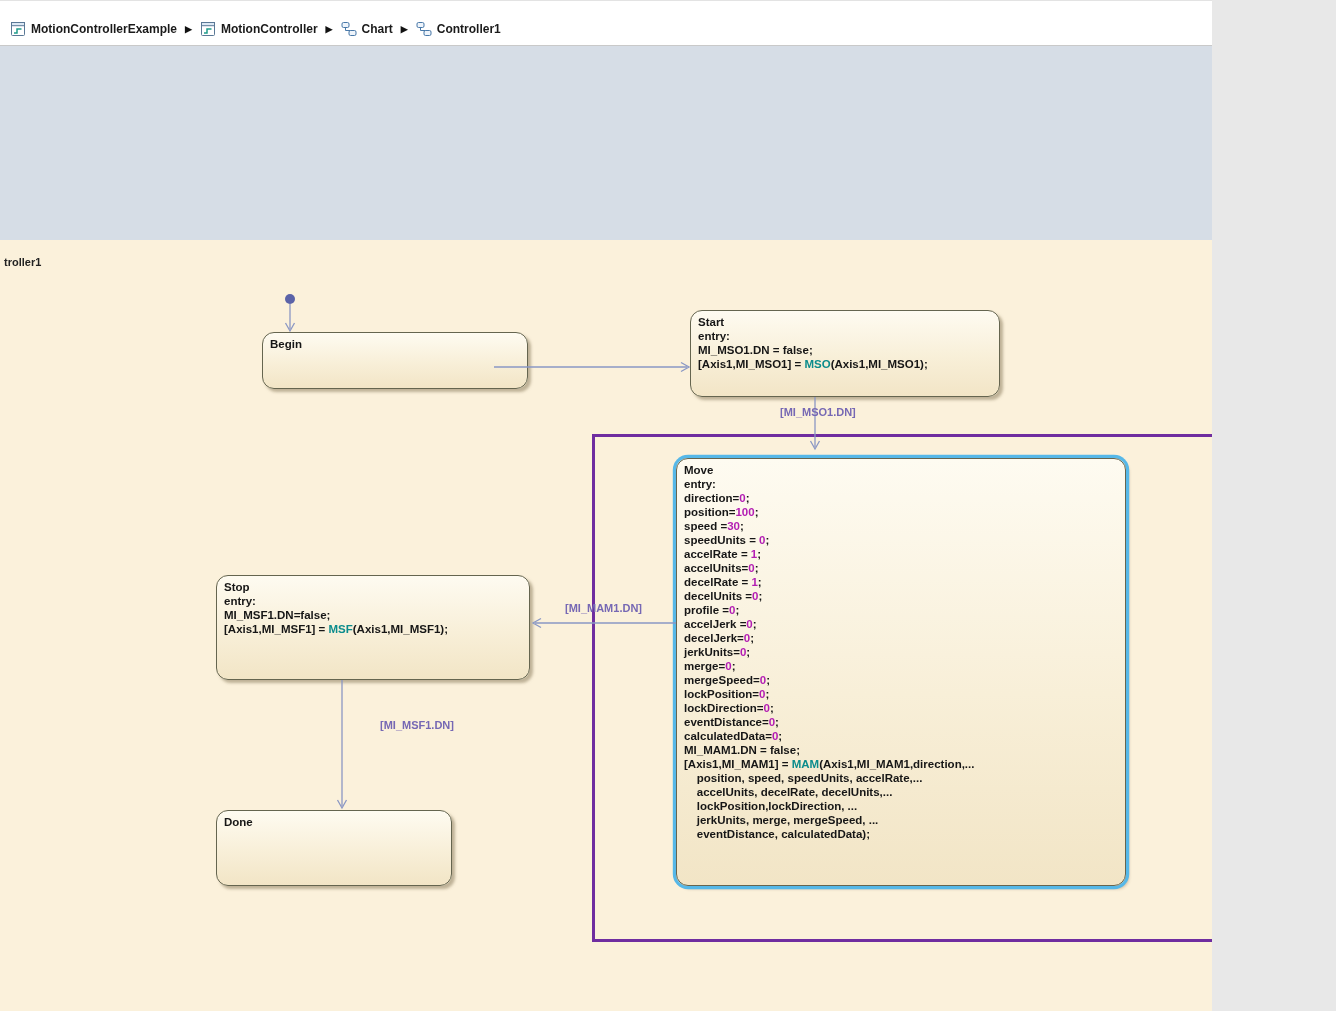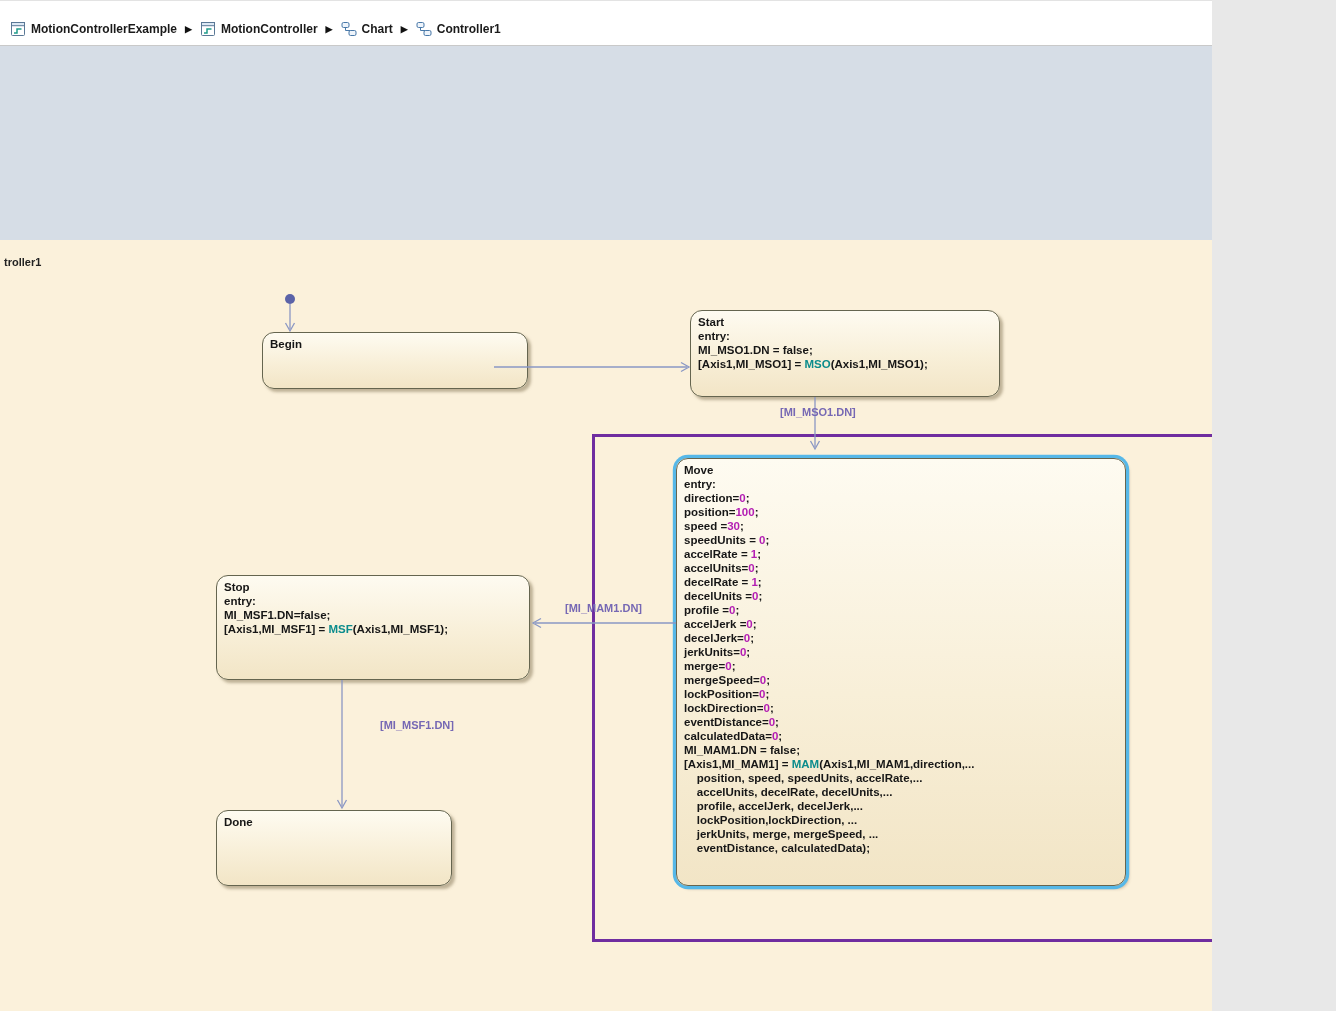--- a/index.html
+++ b/index.html
@@ -168,21 +168,20 @@
           <div class="code-line"><span>merge=</span><span class="num">0</span><span>;</span></div>
           <div class="code-line"><span>mergeSpeed=</span><span class="num">0</span><span>;</span></div>
           <div class="code-line"><span>lockPosition=</span><span class="num">0</span><span>;</span></div>
           <div class="code-line"><span>lockDirection=</span><span class="num">0</span><span>;</span></div>
           <div class="code-line"><span>eventDistance=</span><span class="num">0</span><span>;</span></div>
           <div class="code-line"><span>calculatedData=</span><span class="num">0</span><span>;</span></div>
           <div class="code-line"><span>MI_MAM1.DN = false;</span></div>
           <div class="code-line"><span>[Axis1,MI_MAM1] = </span><span class="fn">MAM</span><span>(Axis1,MI_MAM1,direction,...</span></div>
           <div class="code-line"><span>    position, speed, speedUnits, accelRate,...</span></div>
           <div class="code-line"><span>    accelUnits, decelRate, decelUnits,...</span></div>
-          <div class="code-line"><span>    profile, accelJerk, decelJerk,...</span></div>
           <div class="code-line"><span>    lockPosition,lockDirection, ...</span></div>
           <div class="code-line"><span>    jerkUnits, merge, mergeSpeed, ...</span></div>
           <div class="code-line"><span>    eventDistance, calculatedData);</span></div>
         </div>
     </div>
 
     <div class="state" style="left:216px;top:335px;width:314px;height:105px;">
       <div class="state-name">Stop</div>
       <div>
           <div class="code-line"><span>entry:</span></div>

